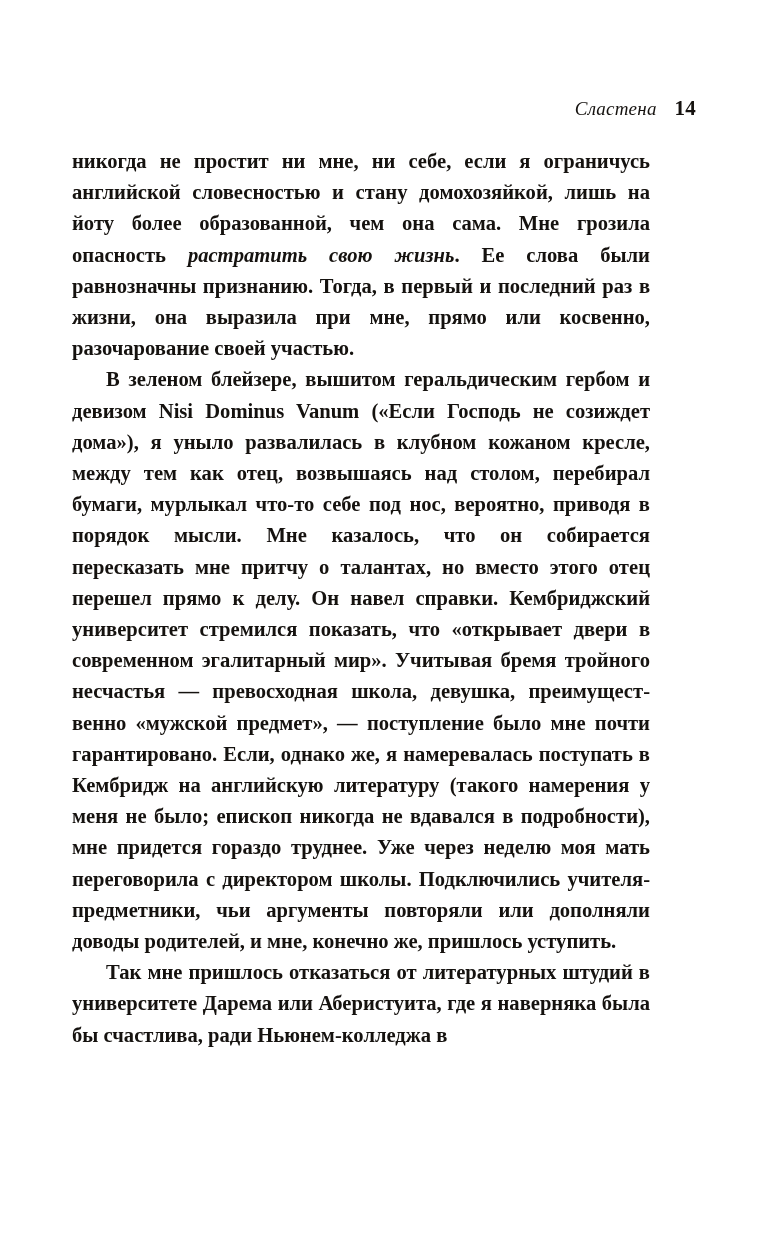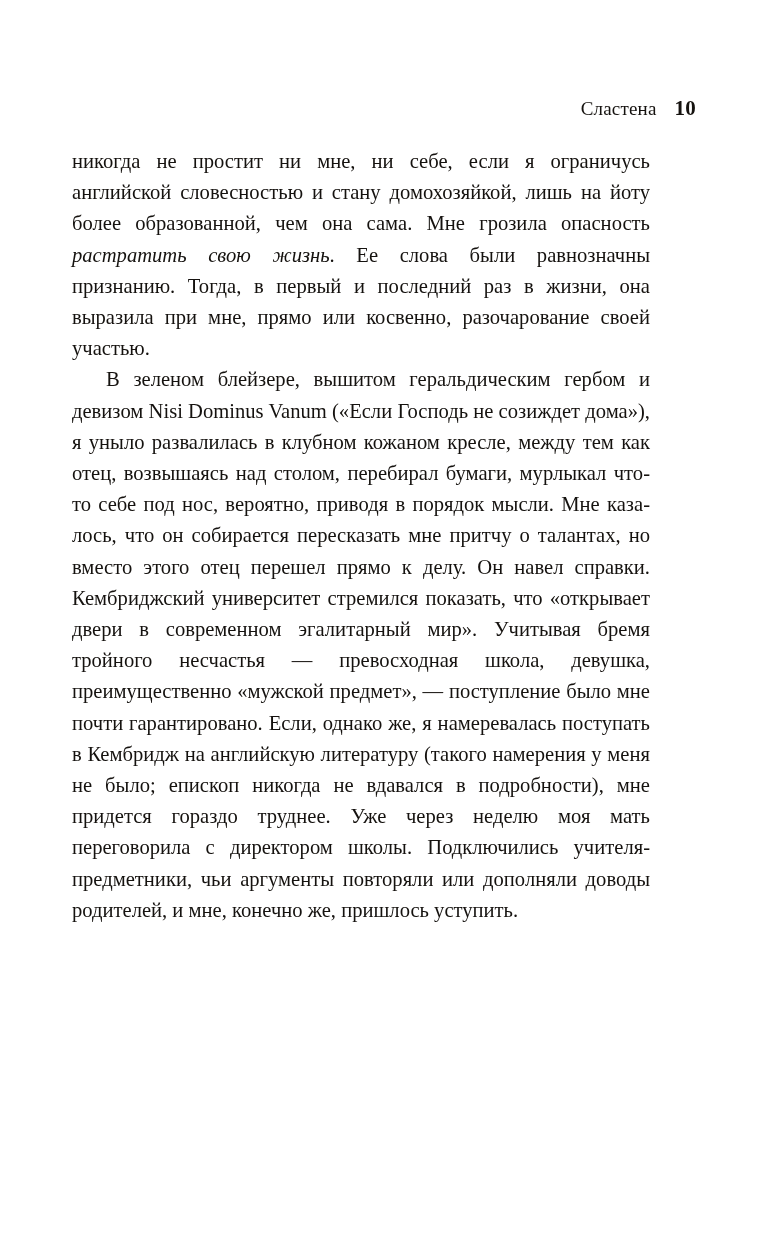--- a/index.html
+++ b/index.html
@@ -25,38 +25,40 @@
     position: absolute;
     top: 98px;
     right: 72px;
     display: flex;
     align-items: baseline;
     gap: 18px;
     font-size: 19px;
     line-height: 1;
   }
   .running-head .book-title {
+    font-style: italic;
     letter-spacing: 0.2px;
     margin-left: 36px;
   }
   .running-head .page-number {
     font-size: 21px;
     font-weight: 700;
     letter-spacing: 0.2px;
   }
   .text-body {
     position: absolute;
     top: 146px;
     left: 72px;
     width: 578px;
     font-size: 20.6px;
     line-height: 31.2px;
     text-align: justify;
     text-justify: inter-word;
     hyphens: manual;
+    font-weight: bold;
   }
   .text-body p {
     margin: 0;
   }
   .text-body p.indent {
     text-indent: 34px;
   }
   .text-body em {
     font-style: italic;
   }
@@ -64,21 +66,22 @@
     font-family: "Liberation Serif", serif;
   }
 </style>
 </head>
 <body>
 
 <div class="page">
 
   <div class="running-head">
     <span class="book-title">Сластена</span>
-    <span class="page-number">10</span>
+    <span class="page-number">14</span>
   </div>
 
   <div class="text-body" id="body-text">
       <p><span>никогда не простит ни мне, ни себе, если я ограни­чусь английской словесностью и стану домохозяйкой, лишь на йоту более образованной, чем она сама. Мне грозила опасность </span><em>растратить свою жизнь</em><span>. Ее слова были равнозначны признанию. Тогда, в первый и по­следний раз в жизни, она выразила при мне, прямо или косвенно, разочарование своей участью.</span></p>
       <p class="indent"><span>В зеленом блейзере, вышитом геральдическим гер­бом и девизом </span><span class="latin">Nisi Dominus Vanum</span><span> («Если Господь не созиждет дома»), я уныло развалилась в клубном кожаном кресле, между тем как отец, возвышаясь над столом, перебирал бумаги, мурлыкал что-то себе под нос, вероятно, приводя в порядок мысли. Мне каза­лось, что он собирается пересказать мне притчу о та­лантах, но вместо этого отец перешел прямо к делу. Он навел справки. Кембриджский университет стре­мился показать, что «открывает двери в современном эгалитарный мир». Учитывая бремя тройного несча­стья — превосходная школа, девушка, преимущест­венно «мужской предмет», — поступление было мне почти гарантировано. Если, однако же, я намерева­лась поступать в Кембридж на английскую литерату­ру (такого намерения у меня не было; епископ никог­да не вдавался в подробности), мне придется гораздо труднее. Уже через неделю моя мать переговорила с директором школы. Подключились учителя-предмет­ники, чьи аргументы повторяли или дополняли дово­ды родителей, и мне, конечно же, пришлось уступить.</span></p>
+      <p class="indent"><span>Так мне пришлось отказаться от литературных шту­дий в университете Дарема или Аберистуита, где я на­верняка была бы счастлива, ради Ньюнем-колледжа в</span></p>
     </div>
 
 </div>
 
 </body></html>

